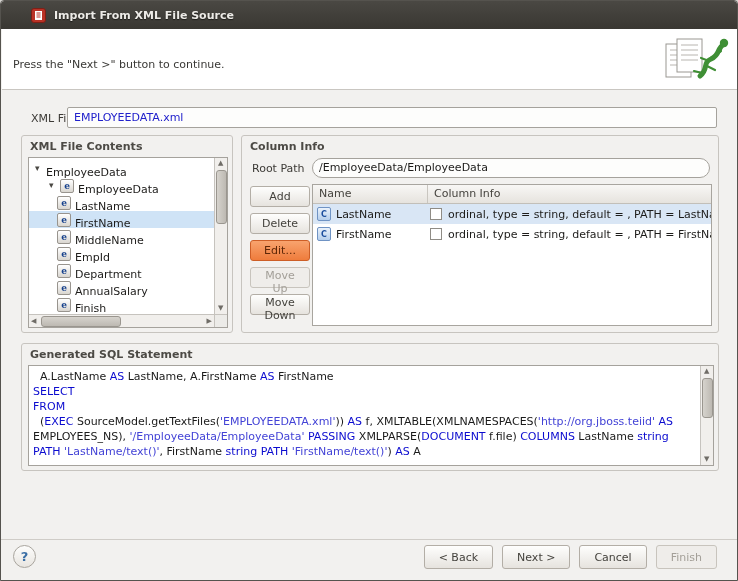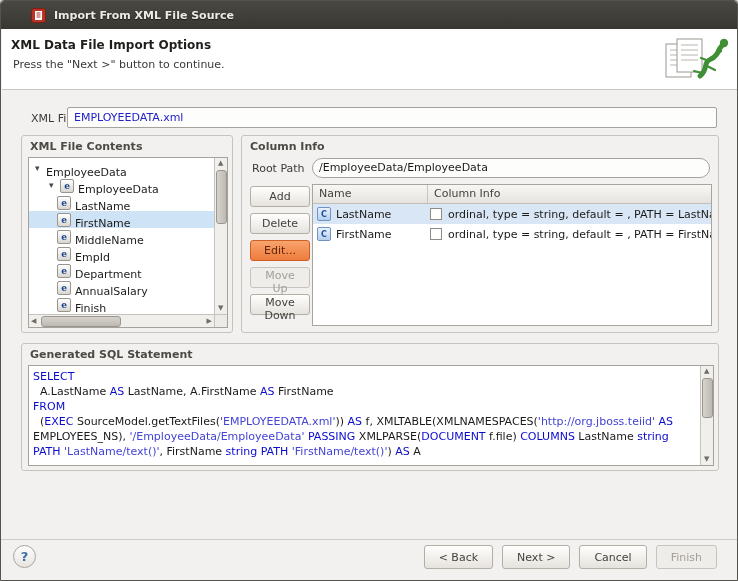--- a/index.html
+++ b/index.html
@@ -90,21 +90,20 @@
         <rect x="4" y="3" width="7" height="9" fill="#ffffff"></rect>
         <line x1="5.5" y1="5" x2="9.5" y2="5" stroke="#b93226" stroke-width="1"></line>
         <line x1="5.5" y1="7" x2="9.5" y2="7" stroke="#b93226" stroke-width="1"></line>
         <line x1="5.5" y1="9" x2="9.5" y2="9" stroke="#b93226" stroke-width="1"></line>
       </svg>
     </span>
     <span class="title-text">Import From XML File Source</span>
   </div>
 
   <div class="header">
-    <div class="h-title">XML Data File Import Options</div>
     <div class="h-sub">Press the "Next &gt;" button to continue.</div>
     <span class="h-graphic">
       <svg width="70" height="48" viewBox="0 0 70 48">
         <rect x="4" y="9" width="25" height="33" fill="#ffffff" stroke="#9a9792"></rect>
         <line x1="8" y1="15" x2="25" y2="15" stroke="#b8b5b0"></line>
         <line x1="8" y1="20" x2="25" y2="20" stroke="#b8b5b0"></line>
         <line x1="8" y1="25" x2="25" y2="25" stroke="#b8b5b0"></line>
         <line x1="8" y1="30" x2="25" y2="30" stroke="#b8b5b0"></line>
         <rect x="15" y="4" width="25" height="33" fill="#ffffff" stroke="#9a9792"></rect>
         <line x1="19" y1="10" x2="36" y2="10" stroke="#b8b5b0"></line>
@@ -219,22 +218,22 @@
             </div>
           </div>
         </div>
     </div>
   </div>
 
   <div class="group group-sql">
     <div class="group-title">Generated SQL Statement</div>
     <div class="sql-box">
       <div class="sql-text">
+          <div class="sql-line"><span class="tok-p">  A.LastName </span><span class="tok-k">AS</span><span class="tok-p"> LastName, A.FirstName </span><span class="tok-k">AS</span><span class="tok-p"> FirstName</span></div>
           <div class="sql-line"><span class="tok-k">SELECT</span></div>
-          <div class="sql-line"><span class="tok-p">  A.LastName </span><span class="tok-k">AS</span><span class="tok-p"> LastName, A.FirstName </span><span class="tok-k">AS</span><span class="tok-p"> FirstName</span></div>
           <div class="sql-line"><span class="tok-k">FROM</span></div>
           <div class="sql-line"><span class="tok-p">  (</span><span class="tok-k">EXEC</span><span class="tok-p"> SourceModel.getTextFiles(</span><span class="tok-s">'EMPLOYEEDATA.xml'</span><span class="tok-p">)) </span><span class="tok-k">AS</span><span class="tok-p"> f, XMLTABLE(XMLNAMESPACES(</span><span class="tok-s">'http://org.jboss.teiid'</span><span class="tok-p"> </span><span class="tok-k">AS</span><span class="tok-p"> EMPLOYEES_NS), </span><span class="tok-s">'/EmployeeData/EmployeeData'</span><span class="tok-p"> </span><span class="tok-k">PASSING</span><span class="tok-p"> XMLPARSE(</span><span class="tok-k">DOCUMENT</span><span class="tok-p"> f.file) </span><span class="tok-k">COLUMNS</span><span class="tok-p"> LastName </span><span class="tok-k">string</span><span class="tok-p"> </span><span class="tok-k">PATH</span><span class="tok-p"> </span><span class="tok-s">'LastName/text()'</span><span class="tok-p">, FirstName </span><span class="tok-k">string</span><span class="tok-p"> </span><span class="tok-k">PATH</span><span class="tok-p"> </span><span class="tok-s">'FirstName/text()'</span><span class="tok-p">) </span><span class="tok-k">AS</span><span class="tok-p"> A</span></div>
         </div>
       <div class="sql-vscroll">
         <span class="sb-arrow" style="top:2px;left:3px;">▲</span>
         <div class="thumb-v" style="top:12px;height:38px;"></div>
         <span class="sb-arrow" style="bottom:2px;left:3px;">▼</span>
       </div>
     </div>
   </div>

